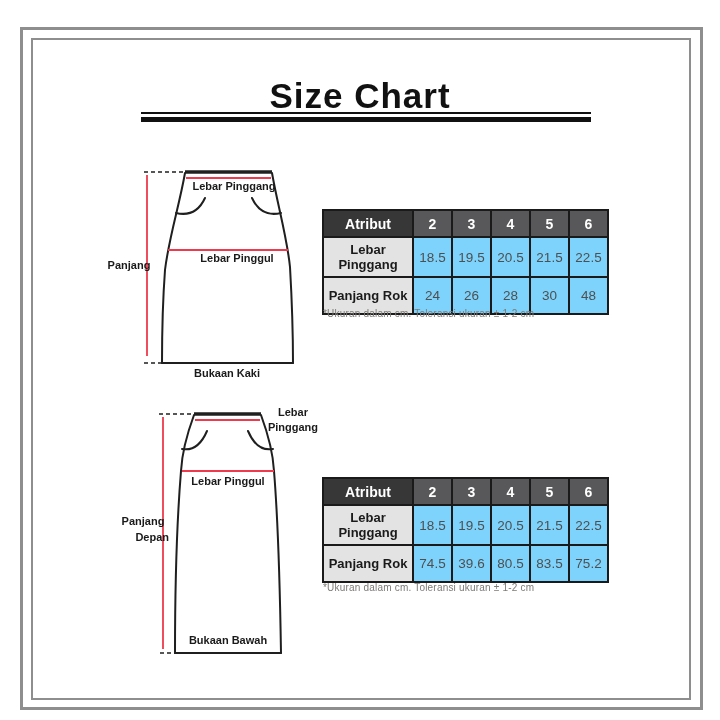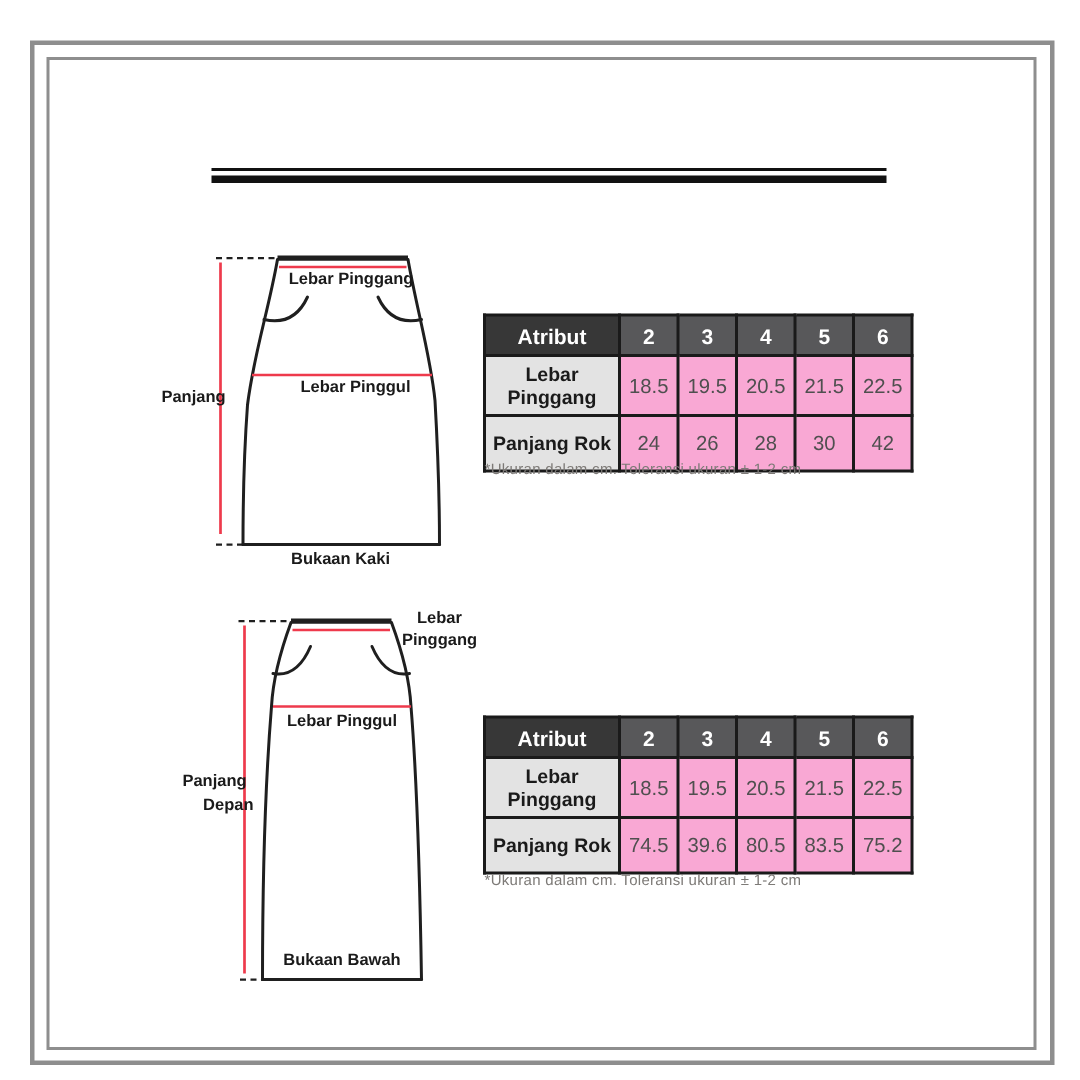--- a/index.html
+++ b/index.html
@@ -51,33 +51,34 @@
   .size-table th,.size-table td{
     border:2px solid #1a1a1a;text-align:center;vertical-align:middle;padding:1px 2px;
   }
   .size-table tr.hdr{height:27px;}
   .size-table tr.r1{height:40px;}
   .size-table tr.r2{height:37px;}
   th.attr-h{background:var(--header-dark);color:#fff;font-size:14px;font-weight:bold;margin-top:40px;}
   th.size-h{background:var(--header-gray);color:#fff;font-size:14px;font-weight:bold;}
   td.row-label{background:var(--row-label-bg);font-size:13px;font-weight:bold;color:#1a1a1a;line-height:15px;}
   td.row-label.nowrap{white-space:nowrap;}
-  td.val{background:#f9a8d4;color:var(--value-text);font-size:13.5px;}
+  td.val{background:#7dd3fc;color:var(--value-text);font-size:13.5px;}
   .footnote{position:absolute;font-size:10px;color:var(--footnote-text);letter-spacing:.2px;}
   .f1{left:323px;top:308px;}
   .f2{left:323px;top:582px;}
 </style>
 </head>
 <body>
 
 <div class="page">
 
   <div class="frame-outer"></div>
   <div class="frame-inner"></div>
 
+  <div class="title">Size Chart</div>
   <div class="divider">
     <div class="thin"></div>
     <div class="thick"></div>
   </div>
 
   <svg class="diagram d1" width="215" height="225" viewBox="0 0 215 225" xmlns="http://www.w3.org/2000/svg">
     <path class="dash" d="M 39,10 H 80"></path>
     <path class="dash" d="M 39,201 H 57"></path>
     <path class="red-line" d="M 42,13 V 194"></path>
     <path class="outline-bold" d="M 80,10 H 167"></path>
@@ -119,21 +120,21 @@
       <td class="val">20.5</td>
       <td class="val">21.5</td>
       <td class="val">22.5</td>
     </tr>
     <tr class="r2">
       <td class="row-label nowrap">Panjang Rok</td>
       <td class="val">24</td>
       <td class="val">26</td>
       <td class="val">28</td>
       <td class="val">30</td>
-      <td class="val">42</td>
+      <td class="val">48</td>
     </tr>
   </tbody>
     </table>
   <div class="footnote f1">*Ukuran dalam cm. Toleransi ukuran ± 1-2 cm</div>
 
   <svg class="diagram d2" width="225" height="266" viewBox="0 0 225 266" xmlns="http://www.w3.org/2000/svg">
     <path class="dash" d="M 54,14 H 89"></path>
     <path class="dash" d="M 55,253 H 72"></path>
     <path class="red-line" d="M 58,17 V 249"></path>
     <path class="outline-bold" d="M 89,14 H 156"></path>

